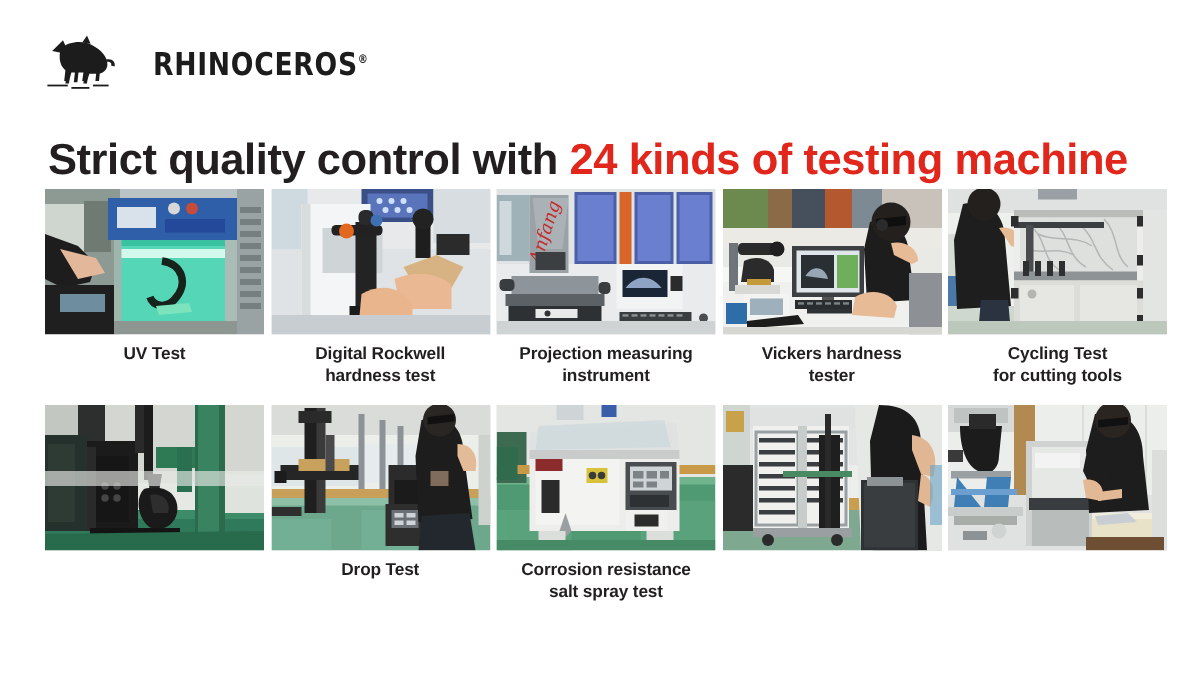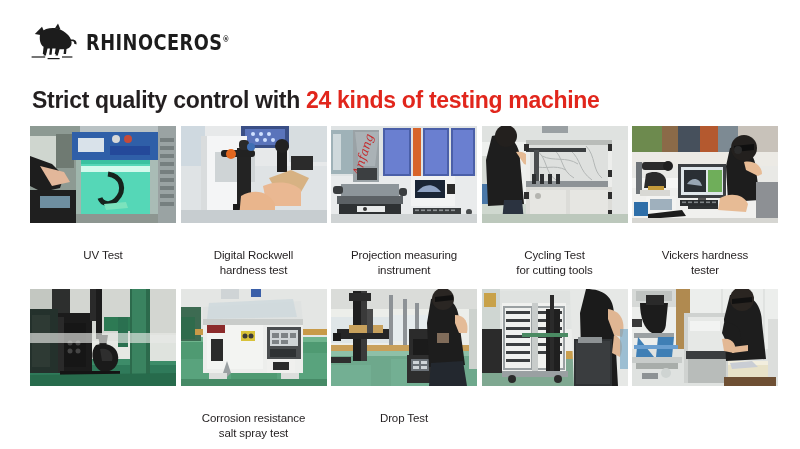--- a/index.html
+++ b/index.html
@@ -18,21 +18,21 @@
   }
 
   
   .logo-bar {
     position: absolute;
     left: 30px;
     top: 20px;
     height: 44px;
     display: flex;
     align-items: center;
-    gap: 4px;
+    gap: 20px;
   }
   .logo-mark {
     width: 52px;
     height: 40px;
     display: block;
   }
   .logo-word {
     font-family: "DejaVu Sans", sans-serif;
     font-size: 21px;
     font-weight: bold;
@@ -49,21 +49,21 @@
     font-size: 8px;
     vertical-align: super;
     font-weight: bold;
   }
 
   
   .headline {
     position: absolute;
     left: 32px;
     top: 73px;
-    font-size: 23px;
+    font-size: 29px;
     font-weight: bold;
     letter-spacing: -0.3px;
     line-height: 1.1;
     white-space: nowrap;
     text-align: center;
   }
   .headline .hl-dark { color: #231f20; }
   .headline .hl-accent { color: #e1261c; }
 
   
@@ -83,24 +83,24 @@
   }
   .thumb {
     width: 146px;
     height: 97px;
     overflow: hidden;
     position: relative;
     background: #e8e8e8;
   }
   .thumb svg { display: block; }
   .caption {
-    margin-top: 25px;
+    margin-top: 6px;
     text-align: center;
     font-size: 11.5px;
-    font-weight: normal;
+    font-weight: bold;
     line-height: 1.33;
     color: #231f20;
     letter-spacing: -0.1px;
   }
 </style>
 </head>
 <body>
 
 <div class="logo-bar">
   <svg class="logo-mark" viewBox="0 0 130 100" aria-hidden="true">
@@ -251,73 +251,20 @@
               <rect x="102" y="83.5" width="4" height="1.6"></rect>
             <rect x="108" y="83.5" width="4" height="1.6"></rect>
               <rect x="114" y="83.5" width="4" height="1.6"></rect>
             <rect x="120" y="83.5" width="4" height="1.6"></rect>
           </g>
           <circle cx="138" cy="86" r="3" fill="#4a4d4f"></circle>
           <rect x="0" y="88" width="146" height="9" fill="#cfd3d4"></rect>
         </svg>
       </div>
       <div class="caption">Projection measuring<br>instrument</div>
-    </div>
-
-    <div class="cell">
-      <div class="thumb">
-        <svg width="146" height="97" viewBox="0 0 146 97">
-          <rect width="146" height="97" fill="#e9ebe9"></rect>
-          <rect x="0" y="0" width="146" height="16" fill="#dfe2e0"></rect>
-          <rect x="60" y="0" width="26" height="7" fill="#9aa0a3"></rect>
-          <rect x="0" y="16" width="146" height="62" fill="#eef0ee"></rect>
-          <rect x="0" y="78" width="146" height="19" fill="#cfd8cf"></rect>
-          <rect x="0" y="30" width="26" height="48" fill="#d7dbd6"></rect>
-          <rect x="0" y="58" width="18" height="20" fill="#4a78a8"></rect>
-          <path d="M10 10 C26 6 38 16 38 34 L42 78 L6 80 L4 34 Z" fill="#1e1e1e"></path>
-          <circle cx="24" cy="10" r="11" fill="#23201e"></circle>
-          <path d="M22 74 L40 74 L42 96 L20 96 Z" fill="#2b3340"></path>
-          <path d="M34 26 C44 24 50 32 48 40 L42 38 Z" fill="#e5bb95"></path>
-          <rect x="44" y="14" width="86" height="78" fill="#edeeec"></rect>
-          <rect x="44" y="14" width="86" height="5" fill="#b9bcb9"></rect>
-          <rect x="48" y="19" width="78" height="42" fill="#dcdedd" opacity="0.9"></rect>
-          <g stroke="#aeb2b1" stroke-width="1" fill="none" opacity="0.9">
-            <path d="M54 24 C66 32 62 46 74 54"></path>
-            <path d="M70 22 C82 30 78 44 92 52"></path>
-            <path d="M88 24 C100 34 96 44 110 54"></path>
-            <path d="M104 20 C114 30 110 44 120 52"></path>
-            <path d="M52 40 C64 44 72 38 84 44"></path>
-            <path d="M60 30 C72 36 84 30 96 38"></path>
-          </g>
-          <rect x="44" y="22" width="60" height="4" fill="#3c3f41"></rect>
-          <rect x="52" y="24" width="5" height="34" fill="#4a4d4f"></rect>
-          <rect x="44" y="55" width="82" height="6" fill="#8e9396"></rect>
-          <g fill="#2d2f31">
-            <rect x="50" y="48" width="4" height="10"></rect>
-              <rect x="58" y="48" width="4" height="10"></rect>
-            <rect x="66" y="48" width="4" height="10"></rect>
-              <rect x="74" y="48" width="4" height="10"></rect>
-          </g>
-          <rect x="44" y="61" width="86" height="31" fill="#dcdcd8"></rect>
-          <rect x="48" y="64" width="36" height="26" fill="#e6e6e2"></rect>
-          <rect x="88" y="64" width="38" height="26" fill="#e6e6e2"></rect>
-          <circle cx="56" cy="70" r="3" fill="#b5b5b0"></circle>
-          <g fill="#2e2e2e">
-            <rect x="126" y="18" width="6" height="7"></rect>
-              <rect x="126" y="44" width="6" height="7"></rect>
-            <rect x="126" y="66" width="6" height="7"></rect>
-              <rect x="126" y="84" width="6" height="7"></rect>
-            <rect x="42" y="18" width="5" height="7"></rect>
-              <rect x="42" y="66" width="5" height="7"></rect>
-          </g>
-          <rect x="130" y="14" width="16" height="80" fill="#e3e5e3"></rect>
-          <rect x="0" y="88" width="146" height="9" fill="#bcc8bc"></rect>
-        </svg>
-      </div>
-      <div class="caption">Cycling Test<br>for cutting tools</div>
     </div>
 
     <div class="cell">
       <div class="thumb">
         <svg width="146" height="97" viewBox="0 0 146 97">
           <rect width="146" height="97" fill="#e3e4e2"></rect>
           <rect x="0" y="0" width="146" height="30" fill="#cdcec9"></rect>
           <rect x="0" y="0" width="30" height="26" fill="#6d8a4e"></rect>
           <rect x="30" y="0" width="16" height="26" fill="#8b6a48"></rect>
           <rect x="46" y="0" width="22" height="26" fill="#46505c"></rect>
@@ -359,20 +306,73 @@
           <path d="M102 20 L122 18 L122 24 L102 26 Z" fill="#0f0f0f"></path>
           <circle cx="106" cy="24" r="4" fill="#2b2b2b"></circle>
           <path d="M112 36 C122 34 130 40 130 48 L126 50 L114 44 Z" fill="#e7bb95"></path>
           <path d="M88 72 C98 66 112 68 116 78 L114 86 L86 84 Z" fill="#e7bb95"></path>
           <rect x="124" y="56" width="22" height="41" fill="#8d9094"></rect>
           <rect x="0" y="92" width="146" height="5" fill="#d6d6d2"></rect>
         </svg>
       </div>
       <div class="caption">Vickers hardness<br>tester</div>
     </div>
+
+    <div class="cell">
+      <div class="thumb">
+        <svg width="146" height="97" viewBox="0 0 146 97">
+          <rect width="146" height="97" fill="#e9ebe9"></rect>
+          <rect x="0" y="0" width="146" height="16" fill="#dfe2e0"></rect>
+          <rect x="60" y="0" width="26" height="7" fill="#9aa0a3"></rect>
+          <rect x="0" y="16" width="146" height="62" fill="#eef0ee"></rect>
+          <rect x="0" y="78" width="146" height="19" fill="#cfd8cf"></rect>
+          <rect x="0" y="30" width="26" height="48" fill="#d7dbd6"></rect>
+          <rect x="0" y="58" width="18" height="20" fill="#4a78a8"></rect>
+          <path d="M10 10 C26 6 38 16 38 34 L42 78 L6 80 L4 34 Z" fill="#1e1e1e"></path>
+          <circle cx="24" cy="10" r="11" fill="#23201e"></circle>
+          <path d="M22 74 L40 74 L42 96 L20 96 Z" fill="#2b3340"></path>
+          <path d="M34 26 C44 24 50 32 48 40 L42 38 Z" fill="#e5bb95"></path>
+          <rect x="44" y="14" width="86" height="78" fill="#edeeec"></rect>
+          <rect x="44" y="14" width="86" height="5" fill="#b9bcb9"></rect>
+          <rect x="48" y="19" width="78" height="42" fill="#dcdedd" opacity="0.9"></rect>
+          <g stroke="#aeb2b1" stroke-width="1" fill="none" opacity="0.9">
+            <path d="M54 24 C66 32 62 46 74 54"></path>
+            <path d="M70 22 C82 30 78 44 92 52"></path>
+            <path d="M88 24 C100 34 96 44 110 54"></path>
+            <path d="M104 20 C114 30 110 44 120 52"></path>
+            <path d="M52 40 C64 44 72 38 84 44"></path>
+            <path d="M60 30 C72 36 84 30 96 38"></path>
+          </g>
+          <rect x="44" y="22" width="60" height="4" fill="#3c3f41"></rect>
+          <rect x="52" y="24" width="5" height="34" fill="#4a4d4f"></rect>
+          <rect x="44" y="55" width="82" height="6" fill="#8e9396"></rect>
+          <g fill="#2d2f31">
+            <rect x="50" y="48" width="4" height="10"></rect>
+              <rect x="58" y="48" width="4" height="10"></rect>
+            <rect x="66" y="48" width="4" height="10"></rect>
+              <rect x="74" y="48" width="4" height="10"></rect>
+          </g>
+          <rect x="44" y="61" width="86" height="31" fill="#dcdcd8"></rect>
+          <rect x="48" y="64" width="36" height="26" fill="#e6e6e2"></rect>
+          <rect x="88" y="64" width="38" height="26" fill="#e6e6e2"></rect>
+          <circle cx="56" cy="70" r="3" fill="#b5b5b0"></circle>
+          <g fill="#2e2e2e">
+            <rect x="126" y="18" width="6" height="7"></rect>
+              <rect x="126" y="44" width="6" height="7"></rect>
+            <rect x="126" y="66" width="6" height="7"></rect>
+              <rect x="126" y="84" width="6" height="7"></rect>
+            <rect x="42" y="18" width="5" height="7"></rect>
+              <rect x="42" y="66" width="5" height="7"></rect>
+          </g>
+          <rect x="130" y="14" width="16" height="80" fill="#e3e5e3"></rect>
+          <rect x="0" y="88" width="146" height="9" fill="#bcc8bc"></rect>
+        </svg>
+      </div>
+      <div class="caption">Cycling Test<br>for cutting tools</div>
+    </div>
   </div>
 
   <div class="grid-row">
 
     <div class="cell">
       <div class="thumb">
         <svg width="146" height="97" viewBox="0 0 146 97">
           <rect width="146" height="97" fill="#cfd2cd"></rect>
           <rect x="0" y="0" width="146" height="52" fill="#d3d6d1"></rect>
           <rect x="0" y="0" width="22" height="52" fill="#c3c7c1"></rect>
@@ -399,20 +399,68 @@
           <path d="M66 56 C80 52 90 60 88 72 C86 82 74 86 68 80 C62 74 60 62 66 56 Z" fill="#1a1a1a"></path>
           <path d="M70 60 C80 58 84 66 82 72 L72 72 Z" fill="#2e2e2e"></path>
           <rect x="100" y="0" width="20" height="88" fill="#2c6a4c"></rect>
           <rect x="102" y="0" width="14" height="88" fill="#3a8360"></rect>
           <rect x="120" y="46" width="26" height="26" fill="#dfe3de"></rect>
           <rect x="0" y="44" width="146" height="10" fill="#e8eae6" opacity="0.65"></rect>
           <rect x="30" y="82" width="60" height="6" fill="#141414"></rect>
           <path d="M0 86 L146 84 L146 97 L0 97 Z" fill="#276b4c"></path>
         </svg>
       </div>
+    </div>
+
+    <div class="cell">
+      <div class="thumb">
+        <svg width="146" height="97" viewBox="0 0 146 97">
+          <rect width="146" height="97" fill="#e6e8e6"></rect>
+          <rect x="0" y="0" width="146" height="20" fill="#dadcd9"></rect>
+          <rect x="0" y="20" width="146" height="48" fill="#eceeea"></rect>
+          <rect x="0" y="28" width="60" height="26" fill="#dfe6e8"></rect>
+          <rect x="60" y="26" width="50" height="26" fill="#e6ecee"></rect>
+          <rect x="0" y="56" width="146" height="6" fill="#c9a05a"></rect>
+          <rect x="0" y="62" width="146" height="35" fill="#6ea88c"></rect>
+          <rect x="0" y="62" width="146" height="5" fill="#8ec0a8"></rect>
+          <g fill="#76b397" opacity="0.7">
+            <rect x="0" y="76" width="40" height="21"></rect>
+            <rect x="60" y="70" width="40" height="27"></rect>
+          </g>
+          <rect x="22" y="2" width="10" height="70" fill="#1f1f1f"></rect>
+          <rect x="30" y="2" width="6" height="70" fill="#3a3a3a"></rect>
+          <rect x="18" y="4" width="22" height="8" fill="#2a2a2a"></rect>
+          <rect x="6" y="40" width="54" height="10" fill="#262626"></rect>
+          <rect x="18" y="36" width="34" height="8" fill="#c8a15c"></rect>
+          <rect x="2" y="44" width="8" height="8" fill="#1c1c1c"></rect>
+          <rect x="0" y="68" width="20" height="6" fill="#2e2e2e"></rect>
+          <rect x="36" y="20" width="6" height="24" fill="#4a4a4a"></rect>
+          <rect x="58" y="6" width="4" height="50" fill="#8d9296"></rect>
+          <rect x="72" y="10" width="4" height="46" fill="#8d9296"></rect>
+          <rect x="84" y="14" width="4" height="42" fill="#8d9296"></rect>
+          <rect x="78" y="40" width="26" height="30" fill="#2b2b2b"></rect>
+          <rect x="82" y="50" width="18" height="24" fill="#1b1b1b"></rect>
+          <rect x="76" y="66" width="26" height="28" fill="#2e2e2e"></rect>
+          <rect x="80" y="70" width="18" height="12" fill="#6a7076"></rect>
+          <g fill="#cfd4d8">
+            <rect x="82" y="72" width="6" height="3"></rect>
+              <rect x="90" y="72" width="6" height="3"></rect>
+            <rect x="82" y="77" width="6" height="3"></rect>
+              <rect x="90" y="77" width="6" height="3"></rect>
+          </g>
+          <path d="M100 10 C116 4 128 14 128 32 L134 76 L98 78 L96 34 Z" fill="#1d1d1d"></path>
+          <circle cx="112" cy="10" r="11" fill="#2a2623"></circle>
+          <path d="M104 8 L122 6 L122 11 L104 13 Z" fill="#111"></path>
+          <path d="M124 26 C134 26 138 34 136 44 L128 44 L124 34 Z" fill="#e4bb97"></path>
+          <path d="M100 74 L132 72 L136 97 L98 97 Z" fill="#23282f"></path>
+          <rect x="106" y="44" width="12" height="10" fill="#e4bb97" opacity="0.5"></rect>
+          <rect x="138" y="20" width="8" height="60" fill="#cdd2ce"></rect>
+        </svg>
+      </div>
+      <div class="caption">Drop Test</div>
     </div>
 
     <div class="cell">
       <div class="thumb">
         <svg width="146" height="97" viewBox="0 0 146 97">
           <rect width="146" height="97" fill="#e9ebe9"></rect>
           <rect x="0" y="0" width="146" height="48" fill="#e4e6e4"></rect>
           <rect x="40" y="0" width="18" height="10" fill="#cfd4d6"></rect>
           <rect x="70" y="0" width="10" height="8" fill="#3a5fa8"></rect>
           <rect x="0" y="48" width="146" height="49" fill="#4f9a72"></rect>
@@ -447,68 +495,20 @@
           <rect x="86" y="70" width="28" height="14" fill="#f0f0ee"></rect>
           <rect x="92" y="73" width="16" height="8" fill="#2b2b2b"></rect>
           <path d="M46 72 L50 84 L46 88 L42 84 Z" fill="#9aa0a2"></path>
           <rect x="28" y="84" width="18" height="12" fill="#dcdedc"></rect>
           <rect x="100" y="84" width="18" height="12" fill="#dcdedc"></rect>
           <rect x="0" y="28" width="14" height="22" fill="#2f6b4c"></rect>
           <rect x="0" y="90" width="146" height="7" fill="#468a66"></rect>
         </svg>
       </div>
       <div class="caption">Corrosion resistance<br>salt spray test</div>
-    </div>
-
-    <div class="cell">
-      <div class="thumb">
-        <svg width="146" height="97" viewBox="0 0 146 97">
-          <rect width="146" height="97" fill="#e6e8e6"></rect>
-          <rect x="0" y="0" width="146" height="20" fill="#dadcd9"></rect>
-          <rect x="0" y="20" width="146" height="48" fill="#eceeea"></rect>
-          <rect x="0" y="28" width="60" height="26" fill="#dfe6e8"></rect>
-          <rect x="60" y="26" width="50" height="26" fill="#e6ecee"></rect>
-          <rect x="0" y="56" width="146" height="6" fill="#c9a05a"></rect>
-          <rect x="0" y="62" width="146" height="35" fill="#6ea88c"></rect>
-          <rect x="0" y="62" width="146" height="5" fill="#8ec0a8"></rect>
-          <g fill="#76b397" opacity="0.7">
-            <rect x="0" y="76" width="40" height="21"></rect>
-            <rect x="60" y="70" width="40" height="27"></rect>
-          </g>
-          <rect x="22" y="2" width="10" height="70" fill="#1f1f1f"></rect>
-          <rect x="30" y="2" width="6" height="70" fill="#3a3a3a"></rect>
-          <rect x="18" y="4" width="22" height="8" fill="#2a2a2a"></rect>
-          <rect x="6" y="40" width="54" height="10" fill="#262626"></rect>
-          <rect x="18" y="36" width="34" height="8" fill="#c8a15c"></rect>
-          <rect x="2" y="44" width="8" height="8" fill="#1c1c1c"></rect>
-          <rect x="0" y="68" width="20" height="6" fill="#2e2e2e"></rect>
-          <rect x="36" y="20" width="6" height="24" fill="#4a4a4a"></rect>
-          <rect x="58" y="6" width="4" height="50" fill="#8d9296"></rect>
-          <rect x="72" y="10" width="4" height="46" fill="#8d9296"></rect>
-          <rect x="84" y="14" width="4" height="42" fill="#8d9296"></rect>
-          <rect x="78" y="40" width="26" height="30" fill="#2b2b2b"></rect>
-          <rect x="82" y="50" width="18" height="24" fill="#1b1b1b"></rect>
-          <rect x="76" y="66" width="26" height="28" fill="#2e2e2e"></rect>
-          <rect x="80" y="70" width="18" height="12" fill="#6a7076"></rect>
-          <g fill="#cfd4d8">
-            <rect x="82" y="72" width="6" height="3"></rect>
-              <rect x="90" y="72" width="6" height="3"></rect>
-            <rect x="82" y="77" width="6" height="3"></rect>
-              <rect x="90" y="77" width="6" height="3"></rect>
-          </g>
-          <path d="M100 10 C116 4 128 14 128 32 L134 76 L98 78 L96 34 Z" fill="#1d1d1d"></path>
-          <circle cx="112" cy="10" r="11" fill="#2a2623"></circle>
-          <path d="M104 8 L122 6 L122 11 L104 13 Z" fill="#111"></path>
-          <path d="M124 26 C134 26 138 34 136 44 L128 44 L124 34 Z" fill="#e4bb97"></path>
-          <path d="M100 74 L132 72 L136 97 L98 97 Z" fill="#23282f"></path>
-          <rect x="106" y="44" width="12" height="10" fill="#e4bb97" opacity="0.5"></rect>
-          <rect x="138" y="20" width="8" height="60" fill="#cdd2ce"></rect>
-        </svg>
-      </div>
-      <div class="caption">Drop Test</div>
     </div>
 
     <div class="cell">
       <div class="thumb">
         <svg width="146" height="97" viewBox="0 0 146 97">
           <rect width="146" height="97" fill="#e8eae8"></rect>
           <rect x="0" y="0" width="146" height="40" fill="#e2e5e3"></rect>
           <rect x="0" y="40" width="146" height="30" fill="#eceeec"></rect>
           <rect x="0" y="62" width="146" height="8" fill="#c99f4e"></rect>
           <rect x="0" y="70" width="146" height="27" fill="#7fa891"></rect>

